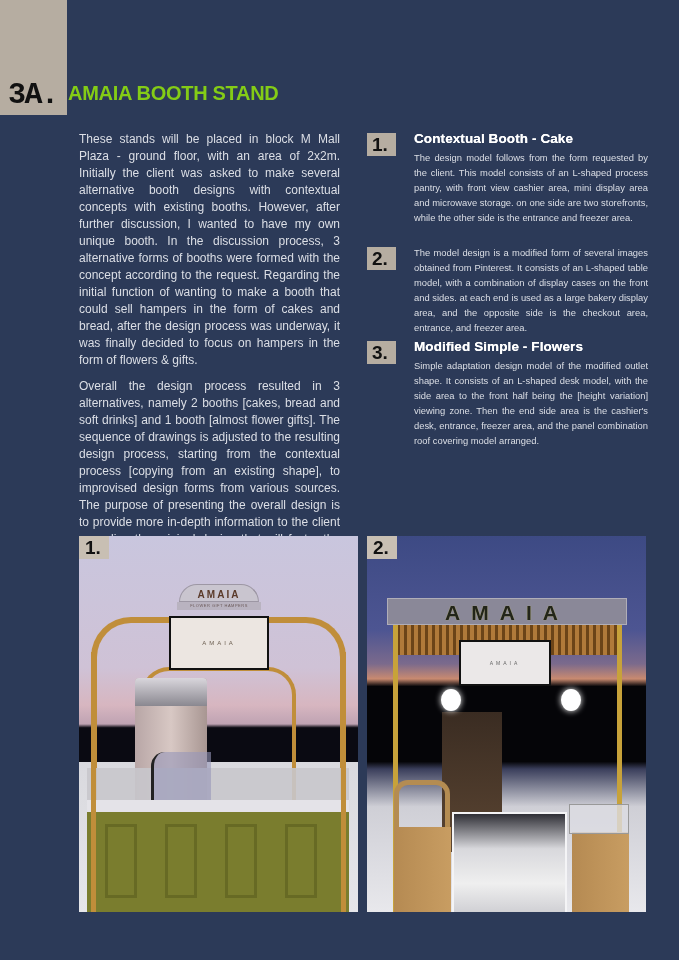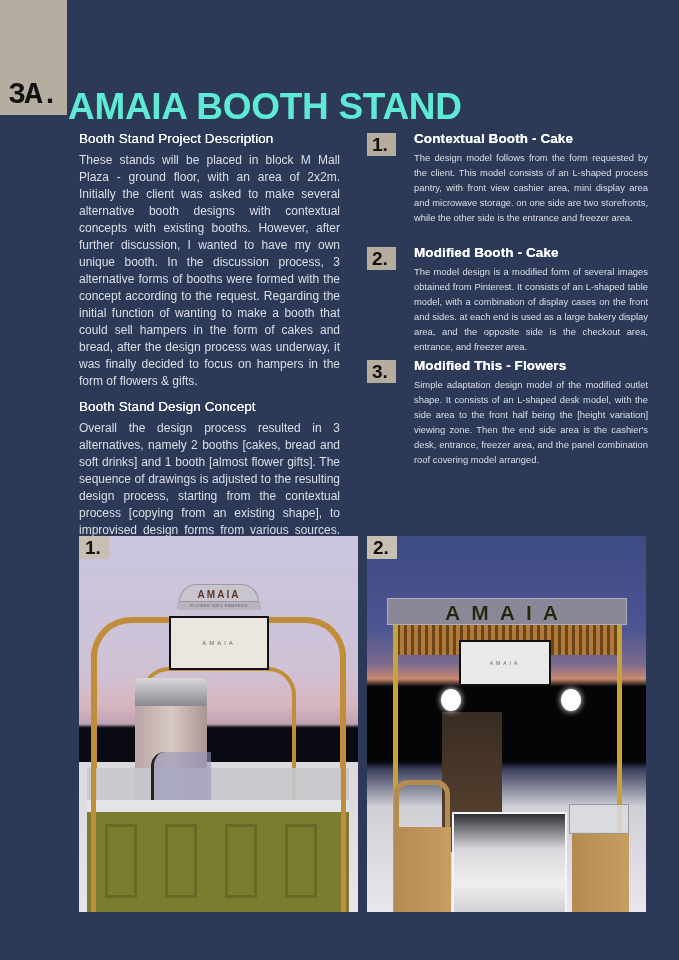--- a/index.html
+++ b/index.html
@@ -12,22 +12,22 @@
   .tab-block {
     position: absolute; left: 0; top: 0; width: 67px; height: 115px;
     background: #b6ada1;
   }
   .section-num {
     position: absolute; left: 8px; top: 78px;
     font-size: 30px; font-weight: bold; color: #111;
     letter-spacing: -1.5px; line-height: 34px; font-family: Liberation Mono, monospace;
   }
   .page-title {
-    position: absolute; left: 68px; top: 90px;
-    font-size: 37px; color: #5eead4; line-height: 34px;
+    position: absolute; left: 68px; top: 76px;
+    font-size: 20px; color: #84cc16; line-height: 34px;
     letter-spacing: -0.3px;
   }
   .col-left { position: absolute; left: 79px; top: 131px; width: 261px; }
   .col-right { position: absolute; left: 367px; top: 131px; width: 281px; }
   h2.heading {
     font-size: 13.5px; font-weight: bold; color: #ffffff;
     line-height: 16px; margin-bottom: 5px; letter-spacing: 0.1px;
   }
   .col-left h2.heading { font-weight: normal; font-size: 13.5px; text-shadow: 0 0 0.4px #fff; }
   p.body {
@@ -126,44 +126,41 @@
 </style>
 </head>
 <body>
 
 <div class="tab-block"></div>
 <div class="section-num">3A.</div>
 <h1 class="page-title">AMAIA BOOTH STAND</h1>
 
 <div class="col-left">
   <section>
-    <h2 class="heading">Booth Stand Project Description</h2>
     <p class="body">These stands will be placed in block M Mall Plaza - ground floor, with an area of 2x2m. Initially the client was asked to make several alternative booth designs with contextual concepts with existing booths. However, af­ter further discussion, I wanted to have my own unique booth. In the discussion process, 3 alternative forms of booths were formed with the concept according to the request. Regarding the initial function of wanting to make a booth that could sell hampers in the form of cakes and bread, after the design process was under­way, it was finally decided to focus on hampers in the form of flowers &amp; gifts.</p>
   </section>
   <div class="gap-left"></div>
   <section>
-    <h2 class="heading">Booth Stand Design Concept</h2>
     <p class="body">Overall the design process resulted in 3 alternatives, namely 2 booths [cakes, bread and soft drinks] and 1 booth [almost flower gifts]. The sequence of drawings is adjusted to the resulting design process, starting from the contextual process [copying from an existing shape], to improvised design forms from various sourc­es. The purpose of presenting the overall design is to provide more in-depth information to the client regard­ing the original design that will foster the trust of sellers and buyers, with added value that will surely bring out attractive features in the design.</p>
   </section>
 </div>
 
 <div class="col-right">
   <div class="item item-1">
     <div class="badge">1.</div>
     <h2 class="heading">Contextual Booth - Cake</h2>
     <p class="body">The design model follows from the form requested by the client. This model consists of an L-shaped process pantry, with front view cashier area, mini display area and microwave storage. on one side are two storefronts, while the other side is the en­trance and freezer area.</p>
   </div>
   <div class="item item-2">
     <div class="badge">2.</div>
-    <h2 class="heading">Modified Booth - Cake</h2>
     <p class="body">The model design is a modified form of several images obtained from Pinterest. It consists of an L-shaped table model, with a combination of dis­play cases on the front and sides. at each end is used as a large bakery display area, and the opposite side is the checkout area, entrance, and freezer area.</p>
   </div>
   <div class="item item-3">
     <div class="badge">3.</div>
-    <h2 class="heading">Modified This - Flowers</h2>
+    <h2 class="heading">Modified Simple - Flowers</h2>
     <p class="body">Simple adaptation design model of the modified outlet shape. It consists of an L-shaped desk model, with the side area to the front half being the [height variation] viewing zone. Then the end side area is the cashier's desk, entrance, freez­er area, and the panel combination roof covering model arranged.</p>
   </div>
 </div>
 
 <figure class="render render-1">
   <div class="num-badge">1.</div>
   <div class="abs r1-arch"></div>
   <div class="abs r1-arch-inner"></div>
   <div class="abs r1-sign">AMAIA</div>
   <div class="abs r1-sign-sub">FLOWER GIFT HAMPERS</div>

